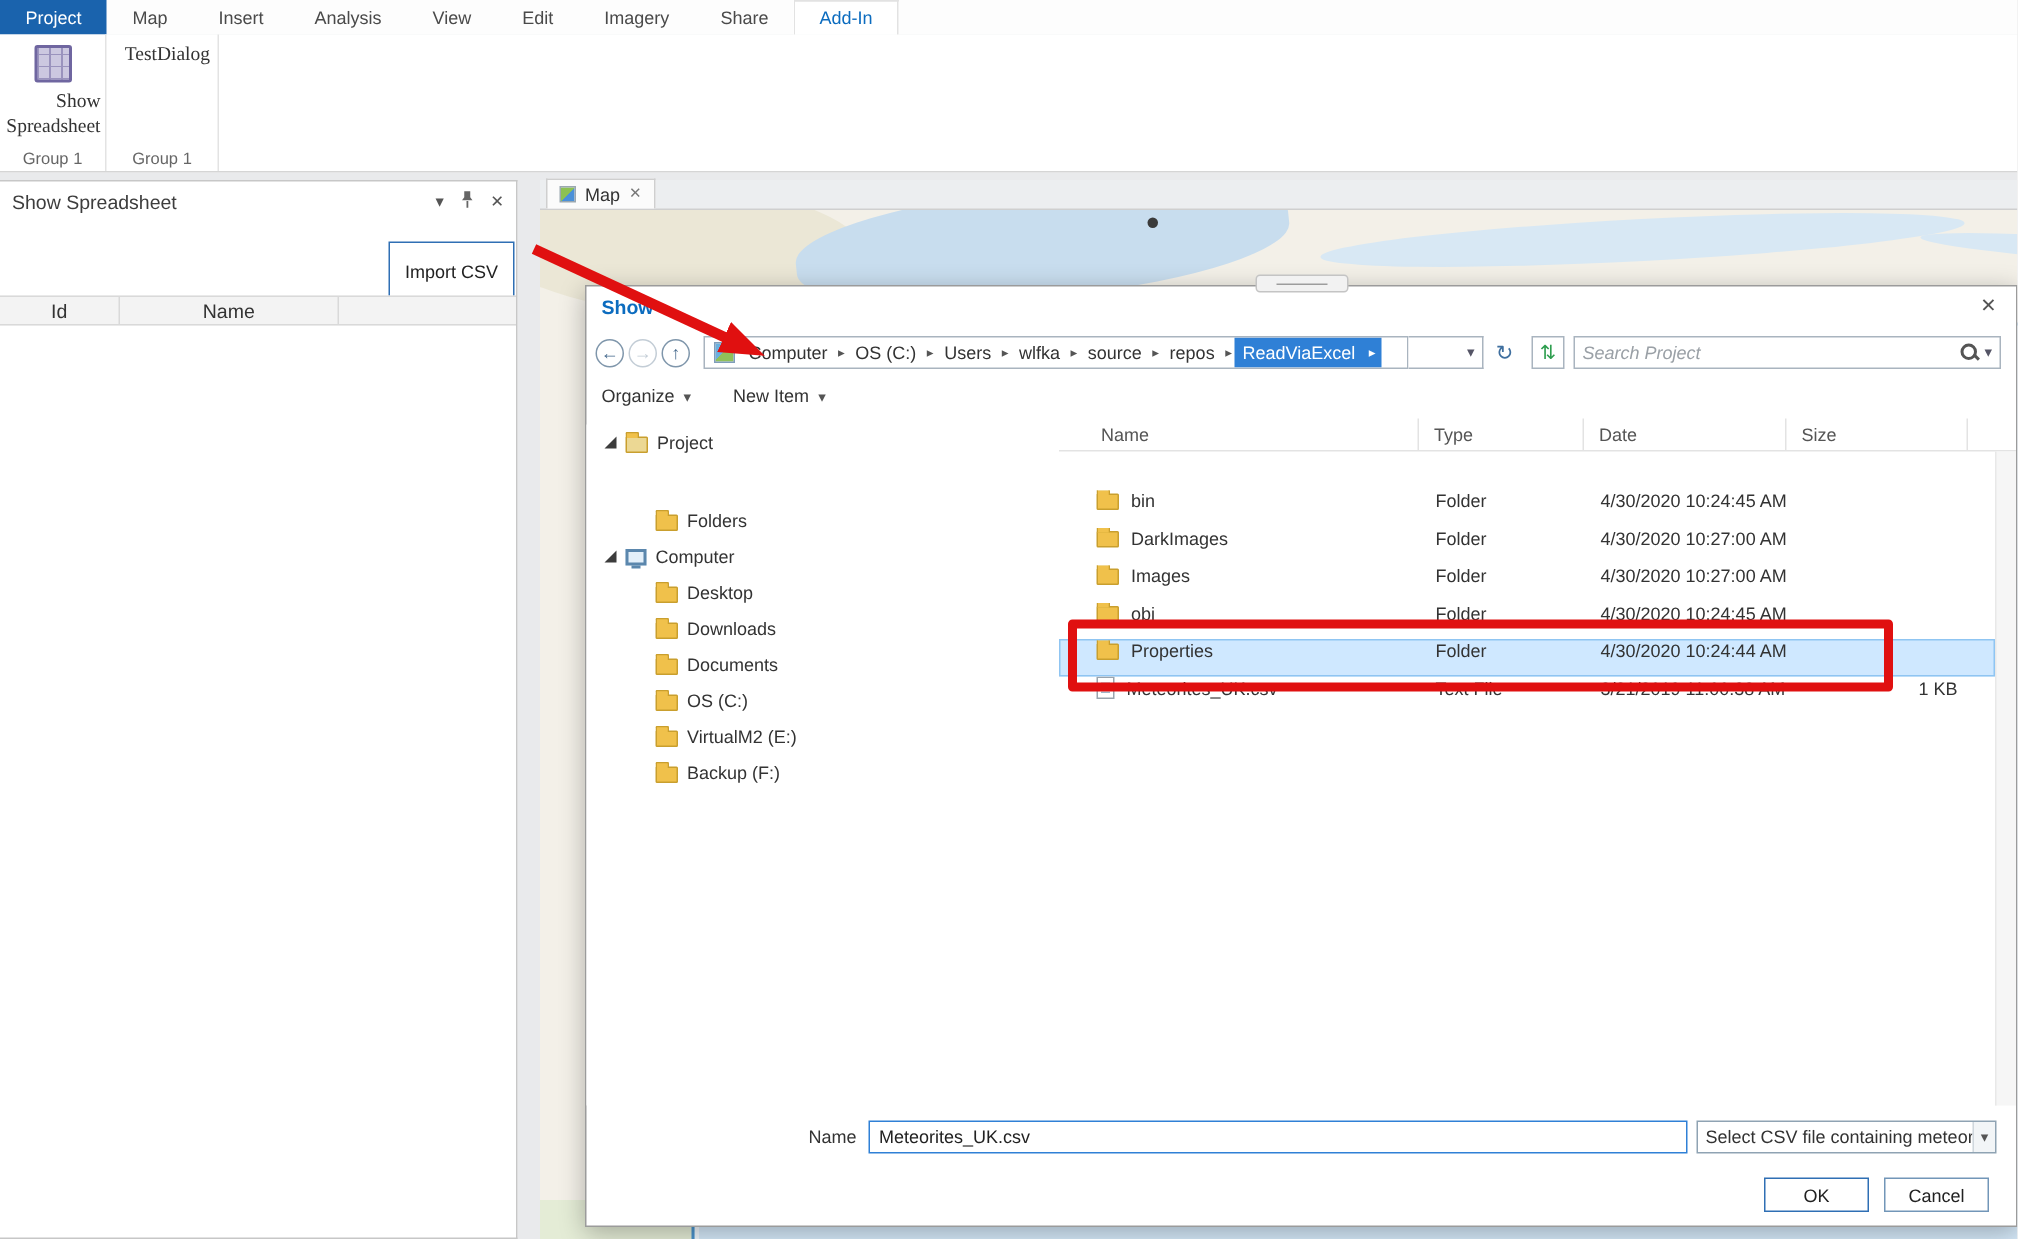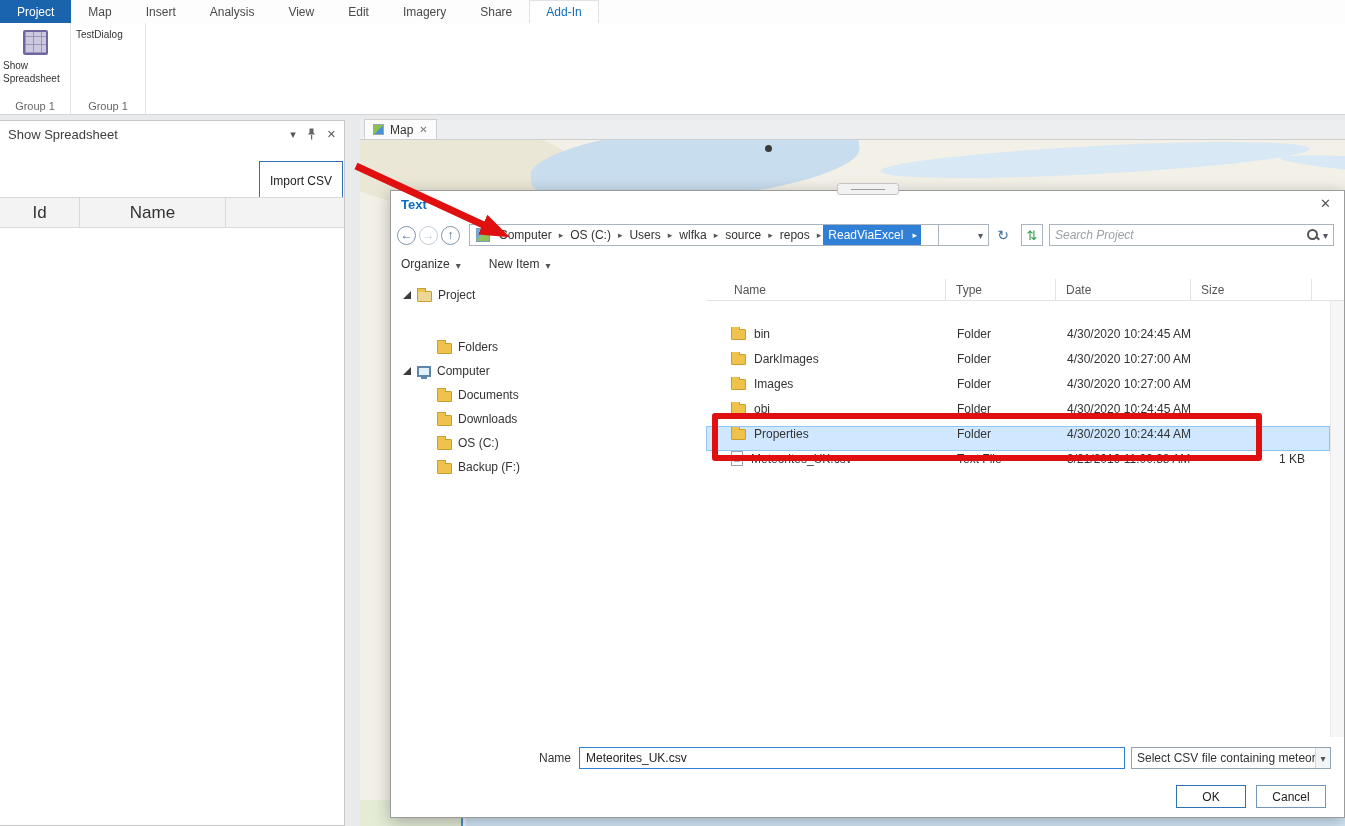--- a/index.html
+++ b/index.html
@@ -14,30 +14,30 @@
   .tab.active{color:#0c6cbf;background:#fff;box-shadow:inset 1px 1px 0 #e2e2e2,inset -1px 1px 0 #e2e2e2;}
 
   
   .ribbon{position:absolute;left:0;top:23px;width:100%;height:92px;background:#fff;border-bottom:1px solid #d5d5d5;display:flex;}
   .rgroup{position:relative;height:100%;border-right:1px solid #e3e3e3;display:flex;flex-direction:column;align-items:center;}
   .rgroup-buttons{flex:1;display:flex;align-items:flex-start;padding-top:3px;}
   .rbtn{width:66px;display:flex;flex-direction:column;align-items:center;padding:2px 0;}
   .ricon{width:25px;height:25px;margin:2px 0 4px;}
   .ricon.spreadsheet{background:repeating-linear-gradient(0deg,#9a93bd 0 1px,transparent 1px 8px),repeating-linear-gradient(90deg,#9a93bd 0 1px,transparent 1px 8px),#ccc8e0;border:2px solid #6f66a0;border-radius:2px;}
   .ricon.dialog{border:2px solid #4b93cc;background:#d5e9f9;border-radius:4px;box-shadow:inset 0 0 0 3px #eef6fc;}
-  .rlabel{font-size:10px;color:#333;text-align:left;line-height:1.3;width:64px;}
+  .rlabel{font-size:13px;color:#333;text-align:right;line-height:1.3;width:64px;font-family:Liberation Serif, serif;}
   .rgroup-label{height:17px;font-size:11px;color:#666;display:flex;align-items:center;}
 
   
   .left-pane{position:absolute;left:0;top:120px;width:345px;bottom:0;background:#fff;border:1px solid #c7c7c7;border-left:none;z-index:5;}
   .pane-header{height:27px;display:flex;align-items:center;padding:0 8px;}
   .pane-title{font-size:13px;color:#3d3d3d;flex:1;}
   .pane-icons{display:flex;gap:11px;color:#555;align-items:center;font-size:11px;}
   .import-btn{position:absolute;top:40px;right:1px;width:84px;height:40px;background:#fff;border:1px solid #2f6fb4;font-size:12px;color:#222;display:flex;align-items:center;justify-content:center;cursor:default;}
-  .pane-table-header{position:absolute;top:76px;left:0;right:0;height:31px;display:flex;background:#f3f3f3;border-top:1px solid #d9d9d9;border-bottom:1px solid #d9d9d9;font-size:17px;}
+  .pane-table-header{position:absolute;top:76px;left:0;right:0;height:20px;display:flex;background:#f3f3f3;border-top:1px solid #d9d9d9;border-bottom:1px solid #d9d9d9;font-size:13px;}
   .pth-cell{border-right:1px solid #d9d9d9;display:flex;align-items:center;justify-content:center;color:#333;}
   .pth-id{width:80px;}.pth-name{width:146px;}.pth-fill{flex:1;border-right:none;}
 
   
   .map-area{position:absolute;left:360px;top:120px;right:0;bottom:0;}
   .map-tabbar{position:absolute;left:0;top:0;right:0;height:20px;background:#eceef0;border-bottom:1px solid #cfcfcf;display:flex;align-items:flex-end;}
   .map-tab{height:20px;margin-left:4px;background:#fbfbfb;border:1px solid #cfcfcf;border-bottom:none;display:flex;align-items:center;gap:6px;padding:0 8px;font-size:12px;color:#333;}
   .map-tab-icon{width:11px;height:11px;background:linear-gradient(135deg,#8cc152 0 50%,#4a90d9 50% 100%);border:1px solid #9aa7b0;}
   .map-close{color:#777;font-size:10px;}
   .map-canvas{position:absolute;left:0;top:20px;right:0;bottom:0;background:#f3f0e8;overflow:hidden;}
@@ -202,21 +202,21 @@
       <div class="shape water1"></div>
       <div class="shape water2"></div>
       <div class="shape water3"></div>
       <div class="shape green-strip"></div>
       <div class="shape map-dot"></div>
     </div>
   </div>
 
   <div class="dialog">
     <div class="dlg-grip"></div>
-    <div class="dlg-title">Text</div>
+    <div class="dlg-title">Show</div>
     <div class="dlg-close">✕</div>
 
     <div class="nav-row">
       <div class="nav-circle">
           <span>←</span>
         </div>
       <div class="nav-circle disabled">
           <span>→</span>
         </div>
       <div class="nav-circle">
@@ -280,31 +280,41 @@
           <span class="tree-label">Folders</span>
         </div>
         <div class="tree-row" style="padding-left: 10px;">
           <span class="expander open"></span>
           <span class="tree-icon computer"></span>
           <span class="tree-label">Computer</span>
         </div>
         <div class="tree-row" style="padding-left: 30px;">
           <span class="expander"></span>
           <span class="tree-icon folder"></span>
+          <span class="tree-label">Desktop</span>
+        </div>
+        <div class="tree-row" style="padding-left: 30px;">
+          <span class="expander"></span>
+          <span class="tree-icon folder"></span>
+          <span class="tree-label">Downloads</span>
+        </div>
+        <div class="tree-row" style="padding-left: 30px;">
+          <span class="expander"></span>
+          <span class="tree-icon folder"></span>
           <span class="tree-label">Documents</span>
         </div>
         <div class="tree-row" style="padding-left: 30px;">
           <span class="expander"></span>
           <span class="tree-icon folder"></span>
-          <span class="tree-label">Downloads</span>
-        </div>
-        <div class="tree-row" style="padding-left: 30px;">
-          <span class="expander"></span>
-          <span class="tree-icon folder"></span>
           <span class="tree-label">OS (C:)</span>
+        </div>
+        <div class="tree-row" style="padding-left: 30px;">
+          <span class="expander"></span>
+          <span class="tree-icon folder"></span>
+          <span class="tree-label">VirtualM2 (E:)</span>
         </div>
         <div class="tree-row" style="padding-left: 30px;">
           <span class="expander"></span>
           <span class="tree-icon folder"></span>
           <span class="tree-label">Backup (F:)</span>
         </div>
       </div>
 
     <div class="file-list">
       <div class="fl-header">

